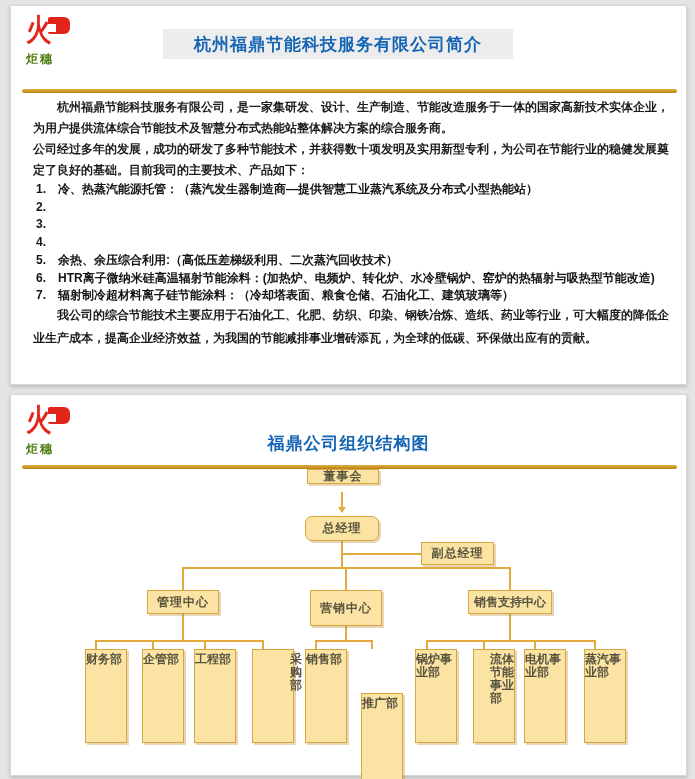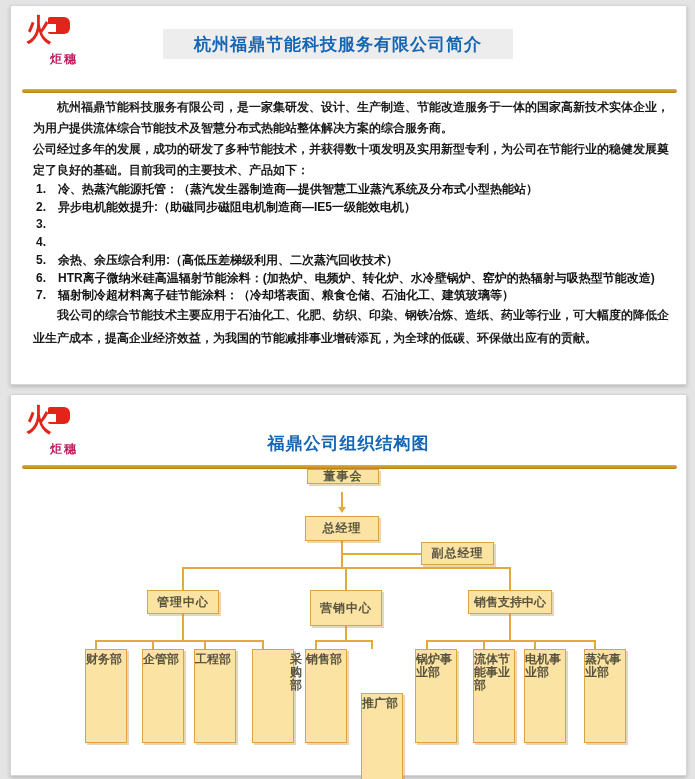--- a/index.html
+++ b/index.html
@@ -31,21 +31,21 @@
     transform:scaleX(0.85);transform-origin:left;
   }
   .logo-block{
     position:absolute;left:22px;top:3px;width:22px;height:17px;
     background:#e1251b;border-radius:2px 6px 6px 2px;
   }
   .logo-block::after{
     content:"";position:absolute;left:0;top:7px;width:8px;height:8px;background:#ffffff;
   }
   .logo-text{
-    margin-top:1px;font-size:12px;font-weight:bold;color:#be185d;letter-spacing:2px;text-align:right;
+    margin-top:1px;font-size:12px;font-weight:bold;color:#4d7c0f;letter-spacing:2px;
   }
 
   
   .title-box{
     position:absolute;left:152px;top:23px;width:350px;height:30px;
     background:#ededed;
     display:flex;align-items:center;justify-content:center;
     font-size:17px;font-weight:bold;color:#1565b5;
     letter-spacing:1px;
   }
@@ -87,35 +87,35 @@
   .node{
     position:absolute;box-sizing:border-box;
     background:#fbe3a3;
     border:1.5px solid #dca43e;
     box-shadow:2px 2px 0 rgba(189,140,45,0.35);
     color:#57533f;font-size:12px;font-weight:600;
     display:flex;align-items:center;justify-content:center;
     letter-spacing:1px;
   }
   .n-board{left:296px;top:74px;width:72px;height:15px;}
-  .n-gm{left:294px;top:121px;width:74px;height:25px;}
+  .n-gm{left:294px;top:121px;width:74px;height:25px;border-radius:7px;}
   .n-deputy{left:410px;top:147px;width:73px;height:23px;}
   .n-mgmt{left:136px;top:195px;width:72px;height:24px;}
   .n-mkt{left:299px;top:195px;width:72px;height:36px;}
   .n-sales{left:457px;top:195px;width:84px;height:24px;letter-spacing:0;}
   .dept{
     width:42px;height:94px;top:254px;
     align-items:flex-start;justify-content:center;
     padding-top:3px;letter-spacing:0;
     line-height:13px;font-size:12px;
     word-break:break-all;display:block;
   }
   .d1{left:74px;} .d2{left:131px;} .d3{left:183px;} .d4{left:241px;padding-left:37px;}
   .d5{left:294px;} .d6{left:350px;margin-top:44px;}
-  .d7{left:404px;} .d8{left:462px;} .d9{left:513px;} .d10{left:573px;}
+  .d7{left:404px;} .d8{left:462px;padding-left:16px;} .d9{left:513px;} .d10{left:573px;}
   .line{position:absolute;background:#e2a93f;}
   .arrow-down{
     position:absolute;width:0;height:0;
     border-left:4px solid transparent;border-right:4px solid transparent;
     border-top:6px solid #e2a93f;
   }
 </style>
 </head>
 <body>
 
@@ -137,21 +137,20 @@
     <p>公司经过多年的发展，成功的研发了多种节能技术，并获得数十项发明及实用新型专利，为公司在节能行业的稳健发展奠定了良好的基础。目前我司的主要技术、产品如下：</p>
   </div>
 
   <div class="list-block">
     <div class="li">
       <span class="num">1.</span>
       <span>冷、热蒸汽能源托管：（蒸汽发生器制造商—提供智慧工业蒸汽系统及分布式小型热能站）</span>
     </div>
     <div class="li">
       <span class="num">2.</span>
-      <span>异步电机能效提升:（助磁同步磁阻电机制造商—IE5一级能效电机）</span>
     </div>
     <div class="li">
       <span class="num">3.</span>
     </div>
     <div class="li">
       <span class="num">4.</span>
     </div>
     <div class="li">
       <span class="num">5.</span>
       <span>余热、余压综合利用:（高低压差梯级利用、二次蒸汽回收技术）</span>

